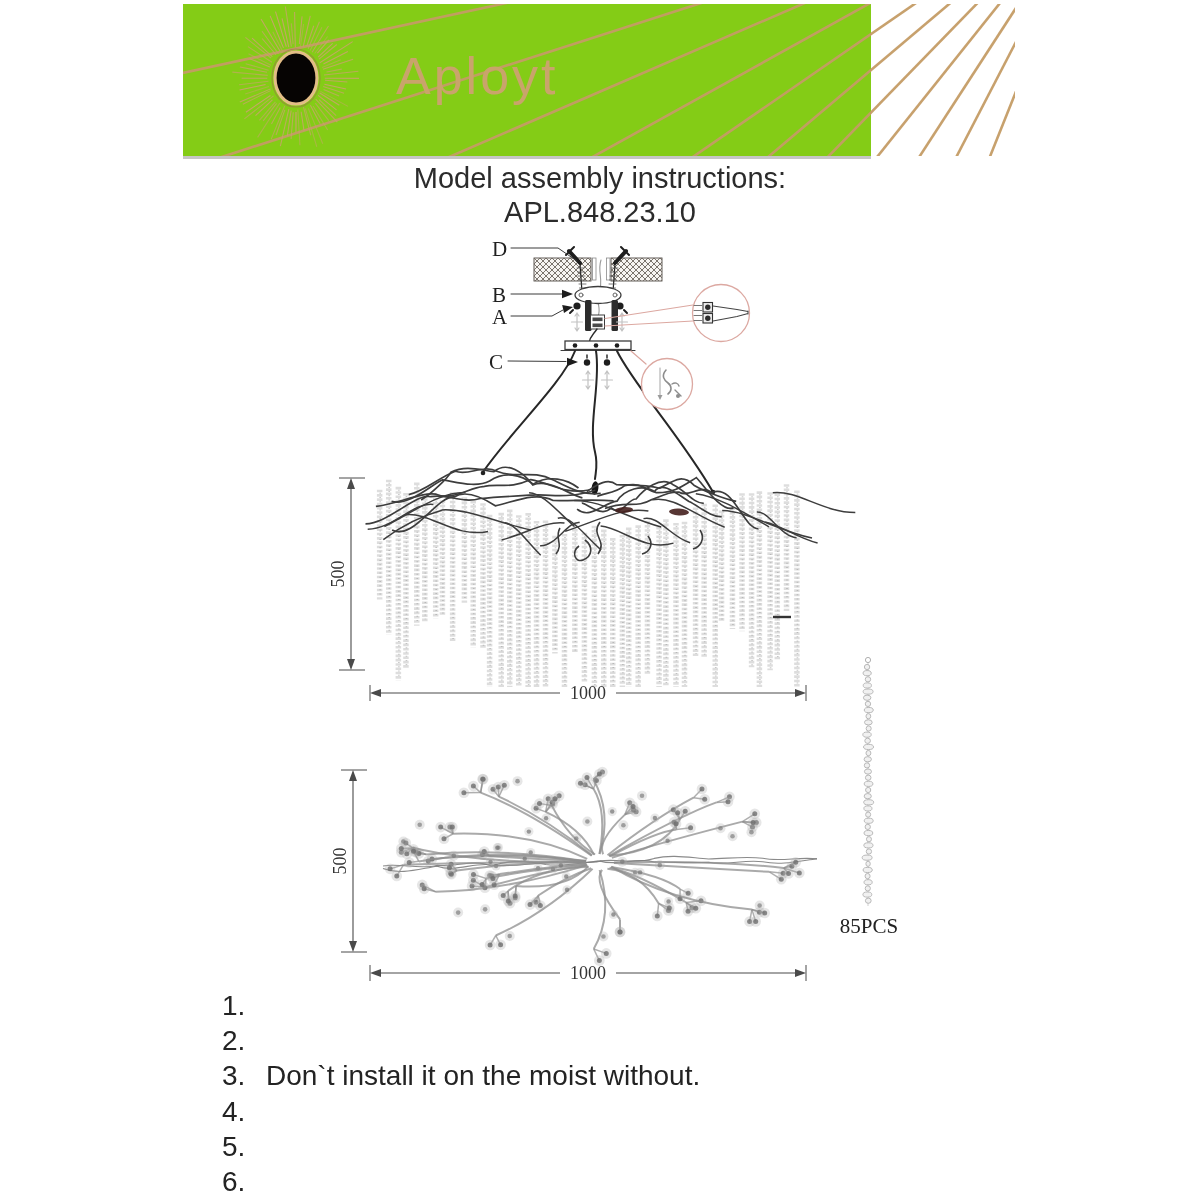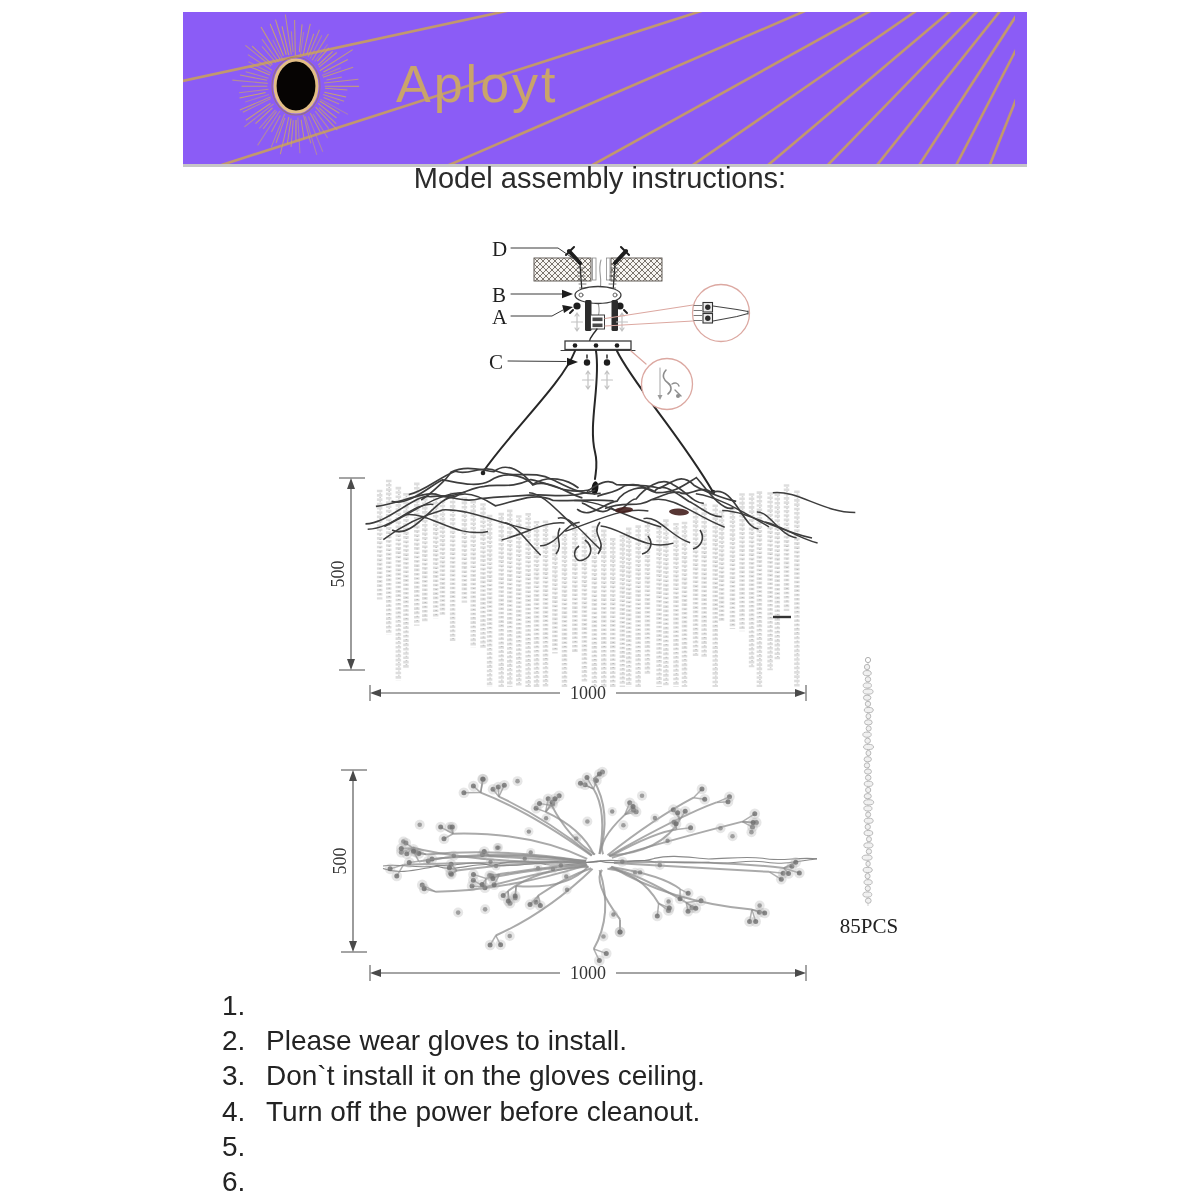--- a/index.html
+++ b/index.html
@@ -1,22 +1,22 @@
 <!DOCTYPE html>
 <html><head>
 <meta charset="utf-8">
 <style>
   html,body{margin:0;padding:0}
   body{
     width:1200px;height:1200px;position:relative;overflow:hidden;
     background:#ffffff;font-family:"Liberation Sans",sans-serif;
   }
   .banner{
-    position:absolute;left:183px;top:12px;width:844px;height:152px;
-    background:#8b5cf6;border-bottom:3px solid #c6c6c6;
+    position:absolute;left:183px;top:4px;width:688px;height:152px;
+    background:#84cc16;border-bottom:3px solid #c6c6c6;
   }
   .title{
     position:absolute;top:161px;left:0;width:100%;text-align:center;
     font-size:29px;line-height:34px;color:#2b2b2b;
   }
   .drawing{position:absolute;left:0;top:0}
   .instructions{
     position:absolute;left:222px;top:988px;width:830px;
     font-size:28px;line-height:35.2px;color:#232323;
   }
@@ -130,20 +130,21 @@
           <ellipse cx="113" cy="74" rx="24" ry="29" fill="none" stroke="#9a7848" stroke-width="1.2" opacity="0.6"></ellipse>
           <ellipse cx="113" cy="74" rx="21" ry="26" fill="#060403" stroke="#e2bd85" stroke-width="3.2"></ellipse>
         </g>
       <text class="brandtext" x="213" y="90">Aployt</text>
     </g>
   </svg>
 </div>
 
 <div class="title">
   <div>Model assembly instructions:</div>
+  <div>APL.848.23.10</div>
 </div>
 
 <svg class="drawing" width="1200" height="1000" viewBox="0 0 1200 1000">
   <defs>
     <pattern id="hatch" width="6" height="6" patternUnits="userSpaceOnUse">
       <path d="M0,6 L6,0 M0,0 L6,6" stroke="#6d675f" stroke-width="0.9"></path>
     </pattern>
   </defs>
 
   <g stroke-linecap="round">
@@ -900,29 +901,27 @@
     <text class="pcs" x="869" y="933" text-anchor="middle">85PCS</text>
   </g>
 </svg>
 
 <div class="instructions">
   <div class="row">
     <span class="num">1.</span>
   </div>
   <div class="row">
     <span class="num">2.</span>
-    <span class="txt">Please wear gloves to install.</span>
   </div>
   <div class="row">
     <span class="num">3.</span>
-    <span class="txt">Don`t install it on the gloves ceiling.</span>
+    <span class="txt">Don`t install it on the moist without.</span>
   </div>
   <div class="row">
     <span class="num">4.</span>
-    <span class="txt">Turn off the power before cleanout.</span>
   </div>
   <div class="row">
     <span class="num">5.</span>
   </div>
   <div class="row">
     <span class="num">6.</span>
   </div>
 </div>
 
 </body></html>

